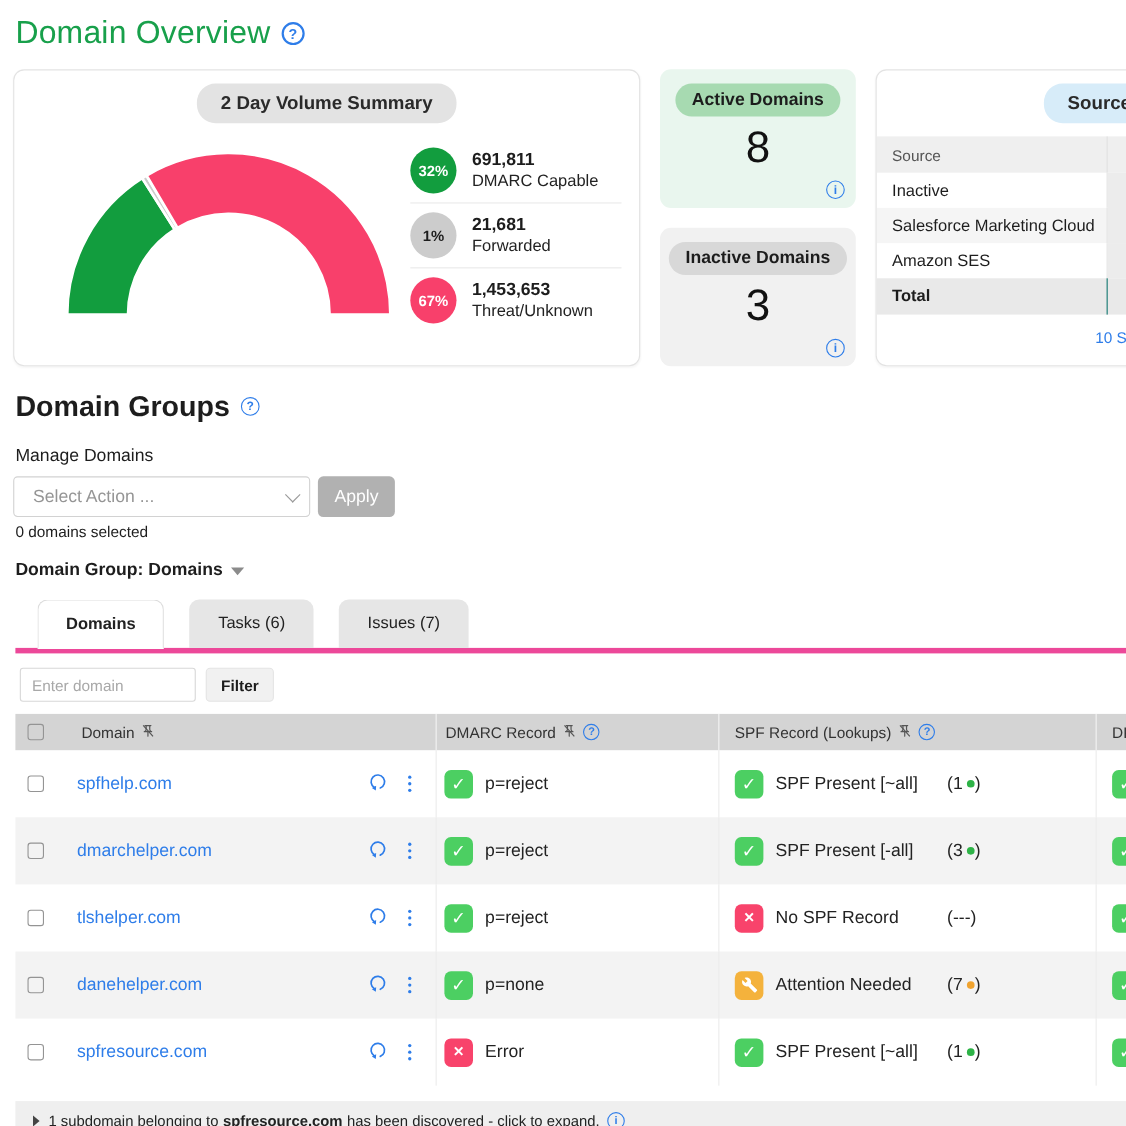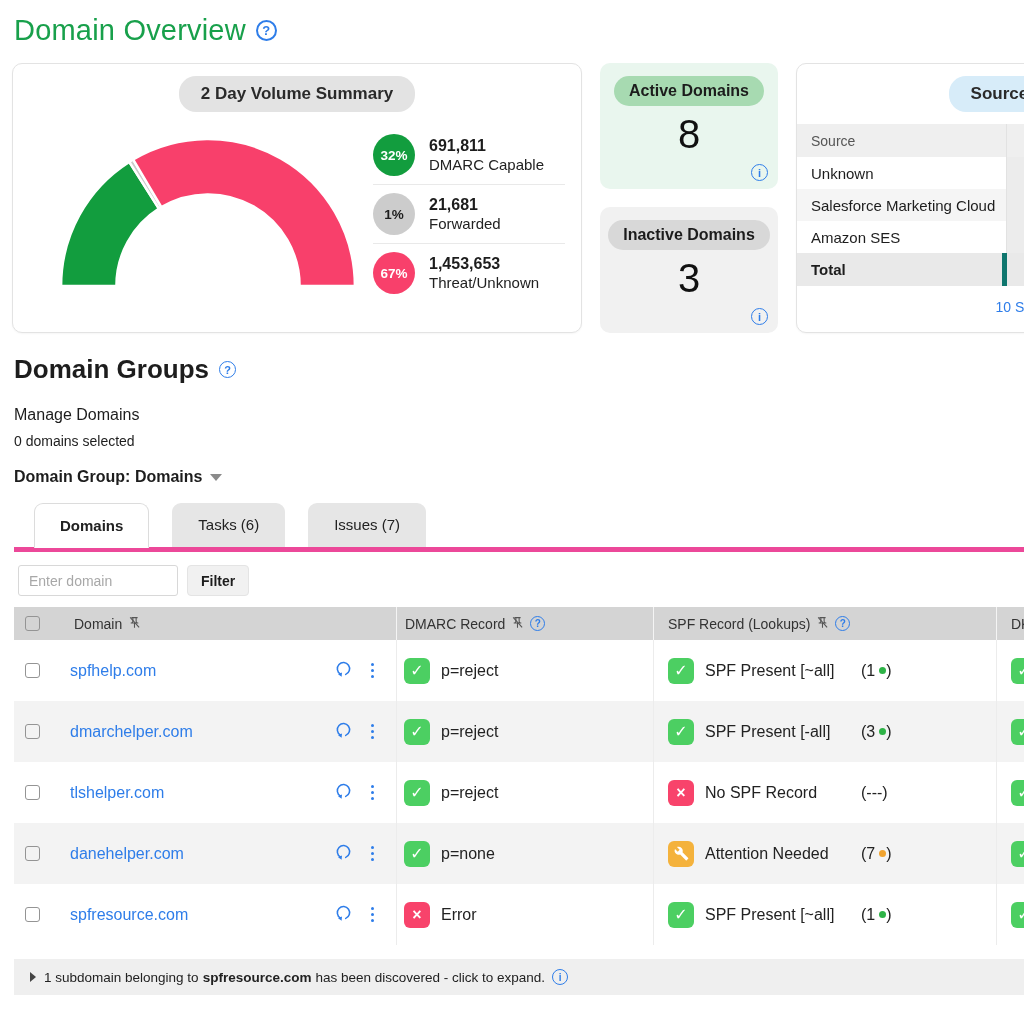--- a/index.html
+++ b/index.html
@@ -49,21 +49,21 @@
   .card.source .pill{background:#d7ecf9;}
   .source-table{margin-top:12px;font-size:15px;}
   .source-hrow,.source-row,.source-total{display:flex;height:32px;align-items:center;}
   .source-hrow{background:#efefef;color:#555;font-size:14px;height:33px;}
   .source-c1{width:210px;padding-left:14px;box-sizing:border-box;flex:none;height:100%;
     display:flex;align-items:center;border-right:1px solid #e2e2e2;}
   .source-c2{flex:1;height:100%;}
   .source-row:nth-child(even) .source-c1{background:#f5f5f5;}
   .source-row .source-c2{background:#ececec;}
   .source-total{background:#e9e9e9;font-weight:700;height:33px;}
-  .source-total .source-c1{border-right:5px solid #0f766e;}
+  .source-total .source-c1{border-right:1px solid #0f766e;}
   .source-link{display:block;text-align:center;margin-top:13px;color:#2e7de9;font-size:14px;text-decoration:none;}
 
   
   .dg-head{display:flex;align-items:center;gap:10px;margin:21px 0 0 2px;}
   h2{margin:0;font-size:26px;font-weight:700;}
   .manage-label{margin:21px 0 9px 2px;font-size:16px;}
   .action-row{display:flex;align-items:center;gap:7px;}
   .select{width:270px;height:37px;border:1px solid #d2d2d2;border-radius:4px;display:flex;
     align-items:center;box-sizing:border-box;padding:0 12px 0 17px;color:#959595;font-size:16px;background:#fff;cursor:pointer;}
   .select .chev{margin-left:auto;width:9px;height:9px;border-right:1.6px solid #9a9a9a;
@@ -192,21 +192,21 @@
 
     <div class="card source">
       <span class="pill">Source Counts</span>
       <div class="source-table">
         <div class="source-hrow">
           <span class="source-c1">Source</span>
           <span class="source-c2"></span>
         </div>
         <div>
             <div class="source-row">
-              <span class="source-c1">Unknown</span>
+              <span class="source-c1">Inactive</span>
               <span class="source-c2"></span>
             </div>
             <div class="source-row">
               <span class="source-c1">Salesforce Marketing Cloud</span>
               <span class="source-c2"></span>
             </div>
             <div class="source-row">
               <span class="source-c1">Amazon SES</span>
               <span class="source-c2"></span>
             </div>
@@ -220,20 +220,27 @@
     </div>
   </div>
 
   <div class="dg-head">
     <h2>Domain Groups</h2>
     <span class="qicon small">?</span>
   </div>
 
   <div class="manage-label">Manage Domains</div>
 
+  <div class="action-row">
+    <div class="select">
+      <span>Select Action ...</span>
+      <span class="chev"></span>
+    </div>
+    <button class="apply-btn">Apply</button>
+  </div>
   <div class="selected-note">0 domains selected</div>
 
   <div class="group-label-row">
     <span>Domain Group: Domains</span>
     <span class="caret-down"></span>
   </div>
 
   <div class="tabs">
     <div class="tab active">Domains</div>
     <div class="tab">Tasks (6)</div>

